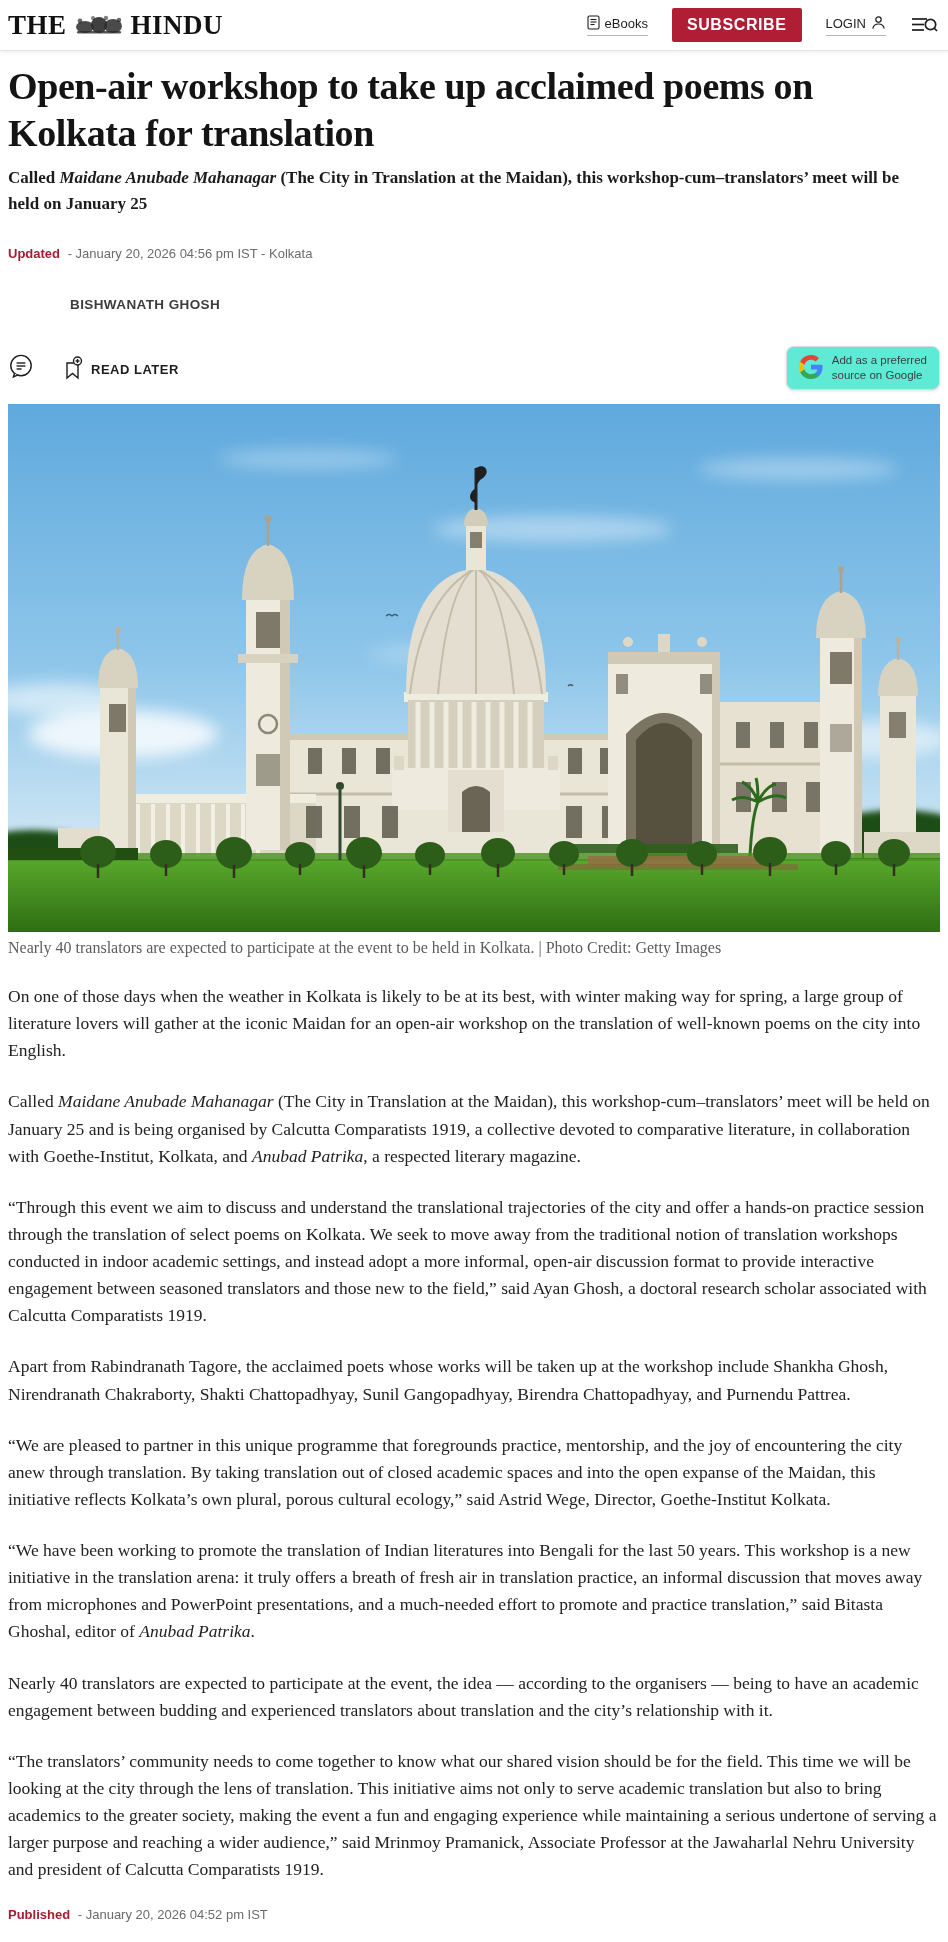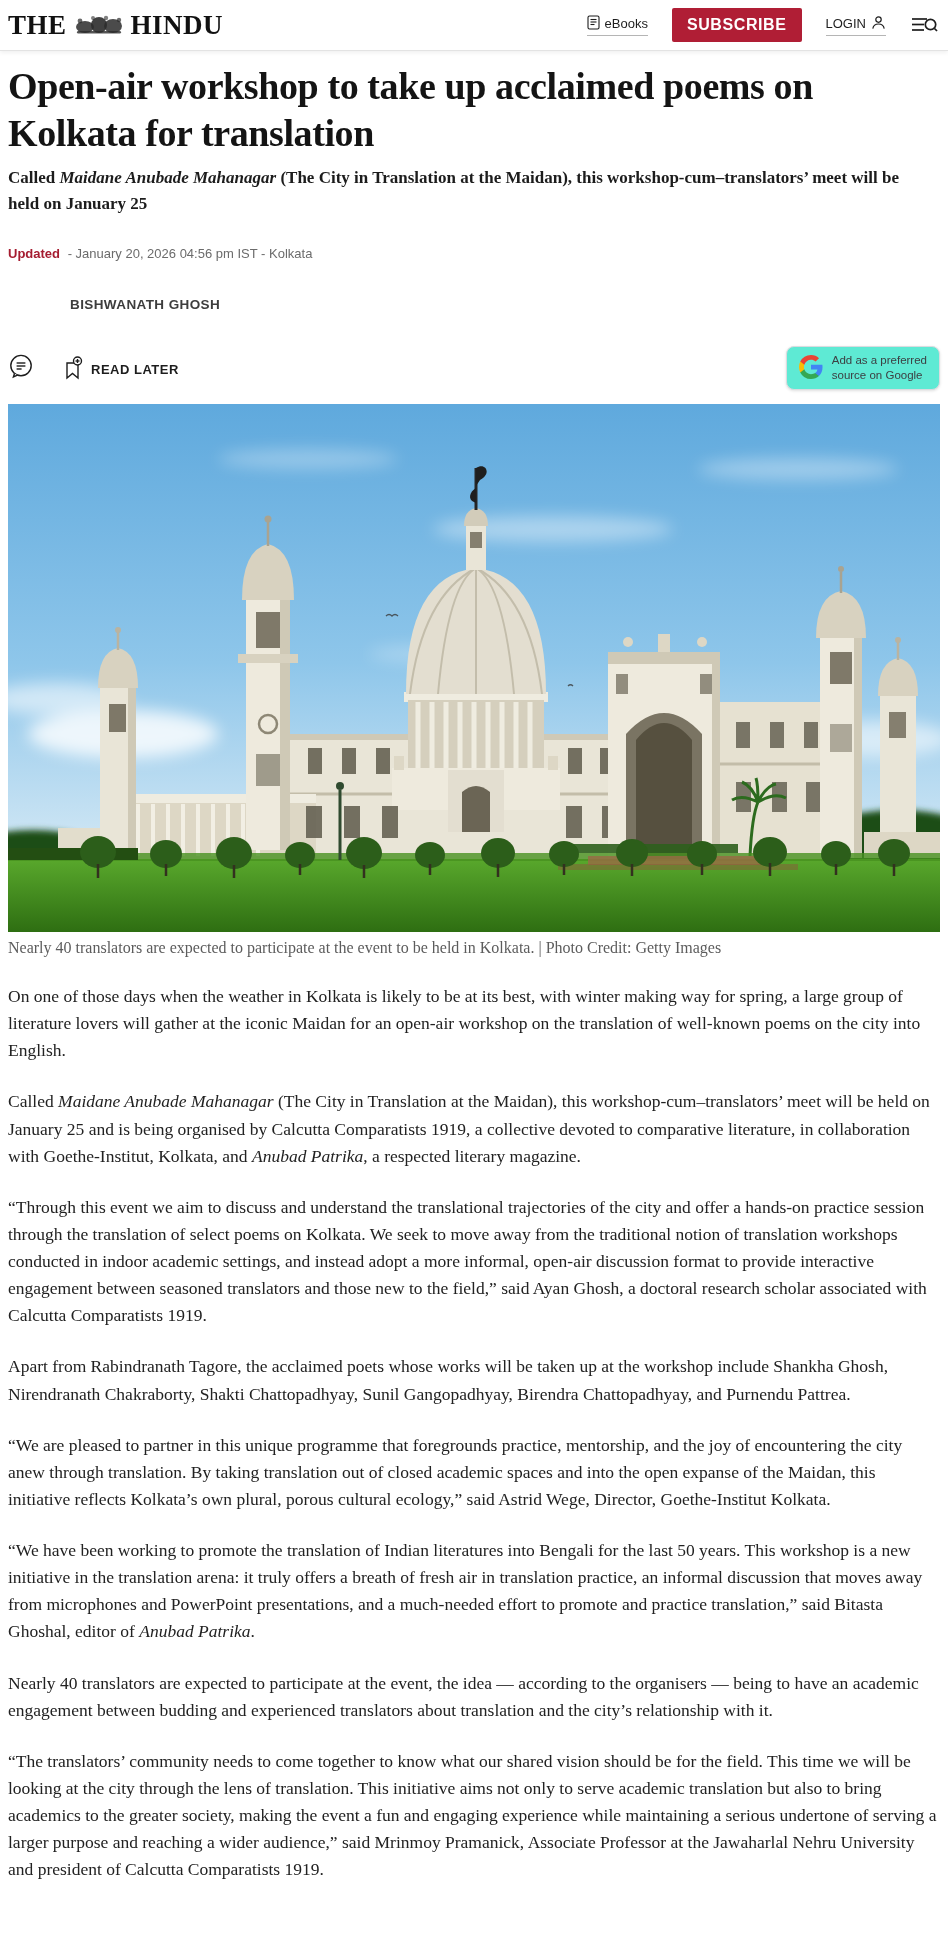--- a/index.html
+++ b/index.html
@@ -392,14 +392,18 @@
       <p><span>On one of those days when the weather in Kolkata is likely to be at its best, with winter making way for spring, a large group of literature lovers will gather at the iconic Maidan for an open-air workshop on the translation of well-known poems on the city into English.</span></p>
       <p><span>Called </span><em>Maidane Anubade Mahanagar</em><span> (The City in Translation at the Maidan), this workshop-cum–translators’ meet will be held on January 25 and is being organised by Calcutta Comparatists 1919, a collective devoted to comparative literature, in collaboration with Goethe-Institut, Kolkata, and </span><em>Anubad Patrika</em><span>, a respected literary magazine.</span></p>
       <p><span>“Through this event we aim to discuss and understand the translational trajectories of the city and offer a hands-on practice session through the translation of select poems on Kolkata. We seek to move away from the traditional notion of translation workshops conducted in indoor academic settings, and instead adopt a more informal, open-air discussion format to provide interactive engagement between seasoned translators and those new to the field,” said Ayan Ghosh, a doctoral research scholar associated with Calcutta Comparatists 1919.</span></p>
       <p><span>Apart from Rabindranath Tagore, the acclaimed poets whose works will be taken up at the workshop include Shankha Ghosh, Nirendranath Chakraborty, Shakti Chattopadhyay, Sunil Gangopadhyay, Birendra Chattopadhyay, and Purnendu Pattrea.</span></p>
       <p><span>“We are pleased to partner in this unique programme that foregrounds practice, mentorship, and the joy of encountering the city anew through translation. By taking translation out of closed academic spaces and into the open expanse of the Maidan, this initiative reflects Kolkata’s own plural, porous cultural ecology,” said Astrid Wege, Director, Goethe-Institut Kolkata.</span></p>
       <p><span>“We have been working to promote the translation of Indian literatures into Bengali for the last 50 years. This workshop is a new initiative in the translation arena: it truly offers a breath of fresh air in translation practice, an informal discussion that moves away from microphones and PowerPoint presentations, and a much-needed effort to promote and practice translation,” said Bitasta Ghoshal, editor of </span><em>Anubad Patrika</em><span>.</span></p>
       <p><span>Nearly 40 translators are expected to participate at the event, the idea — according to the organisers — being to have an academic engagement between budding and experienced translators about translation and the city’s relationship with it.</span></p>
       <p><span>“The translators’ community needs to come together to know what our shared vision should be for the field. This time we will be looking at the city through the lens of translation. This initiative aims not only to serve academic translation but also to bring academics to the greater society, making the event a fun and engaging experience while maintaining a serious undertone of serving a larger purpose and reaching a wider audience,” said Mrinmoy Pramanick, Associate Professor at the Jawaharlal Nehru University and president of Calcutta Comparatists 1919.</span></p>
     </div>
 
+  <div class="published-line">
+    <span class="red-label">Published</span>
+    <span>- January 20, 2026 04:52 pm IST</span>
+  </div>
 
 </main>
 
 </body></html>

